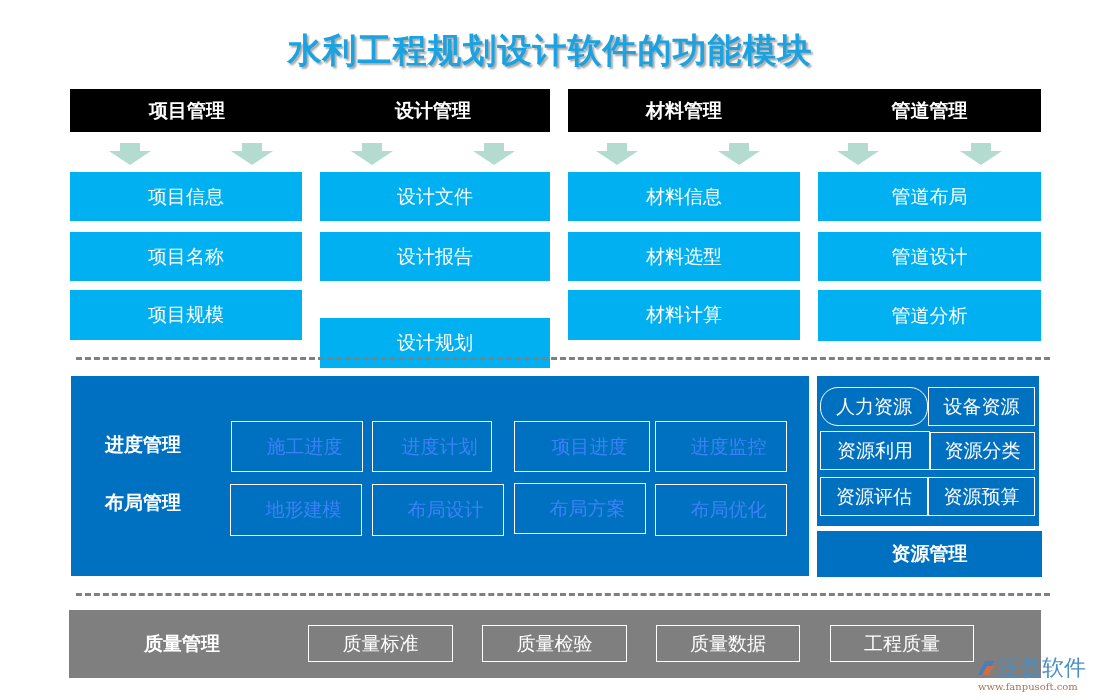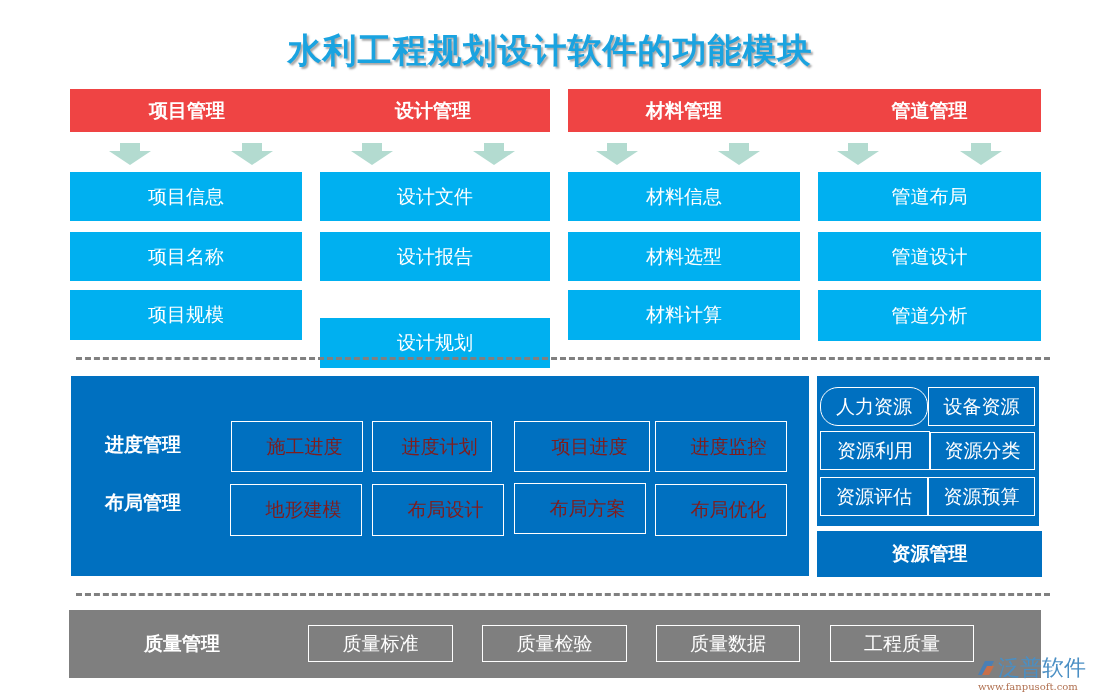--- a/index.html
+++ b/index.html
@@ -2,33 +2,33 @@
 <html><head>
 <meta charset="utf-8">
 <style>
   * { box-sizing: border-box; margin: 0; padding: 0; }
   body { width: 1100px; height: 700px; background: #ffffff; position: relative; overflow: hidden;
          font-family: "DejaVu Sans", "Liberation Sans", sans-serif; }
   .abs { position: absolute; }
   .title { left: 0; top: 28px; width: 1100px; text-align: center; font-size: 34px; font-weight: bold;
            color: #1aa3e0; letter-spacing: 1px; font-family: "DejaVu Serif", serif;
            text-shadow: 2px 2px 2px rgba(0,0,0,0.35); }
-  .hdr { background: #ef4444; height: 43px; top: 89px; }
+  .hdr { background: #000000; height: 43px; top: 89px; }
   .hdr-label { position: absolute; top: 0; height: 43px; line-height: 43px; color: #fff; font-weight: bold;
                font-size: 19px; text-align: center; font-family: "DejaVu Serif", serif; }
   .arrow { position: absolute; top: 143px; width: 42px; height: 22px; }
   .arrow .stem { position: absolute; left: 11px; top: 0; width: 20px; height: 8px; background: #b3dbd0; }
   .arrow .head { position: absolute; left: 0; top: 8px; width: 0; height: 0;
                  border-left: 21px solid transparent; border-right: 21px solid transparent; border-top: 14px solid #b3dbd0; }
   .cell { position: absolute; background: #00b0f0; color: #fff; font-size: 19px; text-align: center;
           display: flex; align-items: center; justify-content: center; }
   .dash { position: absolute; left: 76px; width: 974px; height: 0; border-top: 3px dashed #808080; }
   .blue-panel { left: 71px; top: 376px; width: 738px; height: 200px; background: #0070c0; }
   .row-label { position: absolute; color: #fff; font-weight: bold; font-size: 19px; font-family: "DejaVu Serif", serif; }
-  .obox { position: absolute; border: 1.5px solid #ffffff; color: #7f1d1d; font-size: 19px;
+  .obox { position: absolute; border: 1.5px solid #ffffff; color: #3b82f6; font-size: 19px;
           display: flex; align-items: center; justify-content: center; padding-left: 15px; }
   .res-panel { left: 817px; top: 376px; width: 222px; height: 150px; background: #0070c0; }
   .res-title { left: 817px; top: 531px; width: 225px; height: 46px; background: #0070c0; color: #fff;
                font-weight: bold; font-size: 19px; display: flex; align-items: center; justify-content: center;
                font-family: "DejaVu Serif", serif; }
   .rbox { position: absolute; border: 1px solid #ffffff; color: #fff; font-size: 19px;
           display: flex; align-items: center; justify-content: center; }
   .gray-panel { left: 69px; top: 610px; width: 972px; height: 68px; background: #7f7f7f; }
   .gbox { position: absolute; border: 1.5px solid #ffffff; color: #fff; font-size: 19px;
           display: flex; align-items: center; justify-content: center; font-family: Liberation Serif, serif; }

